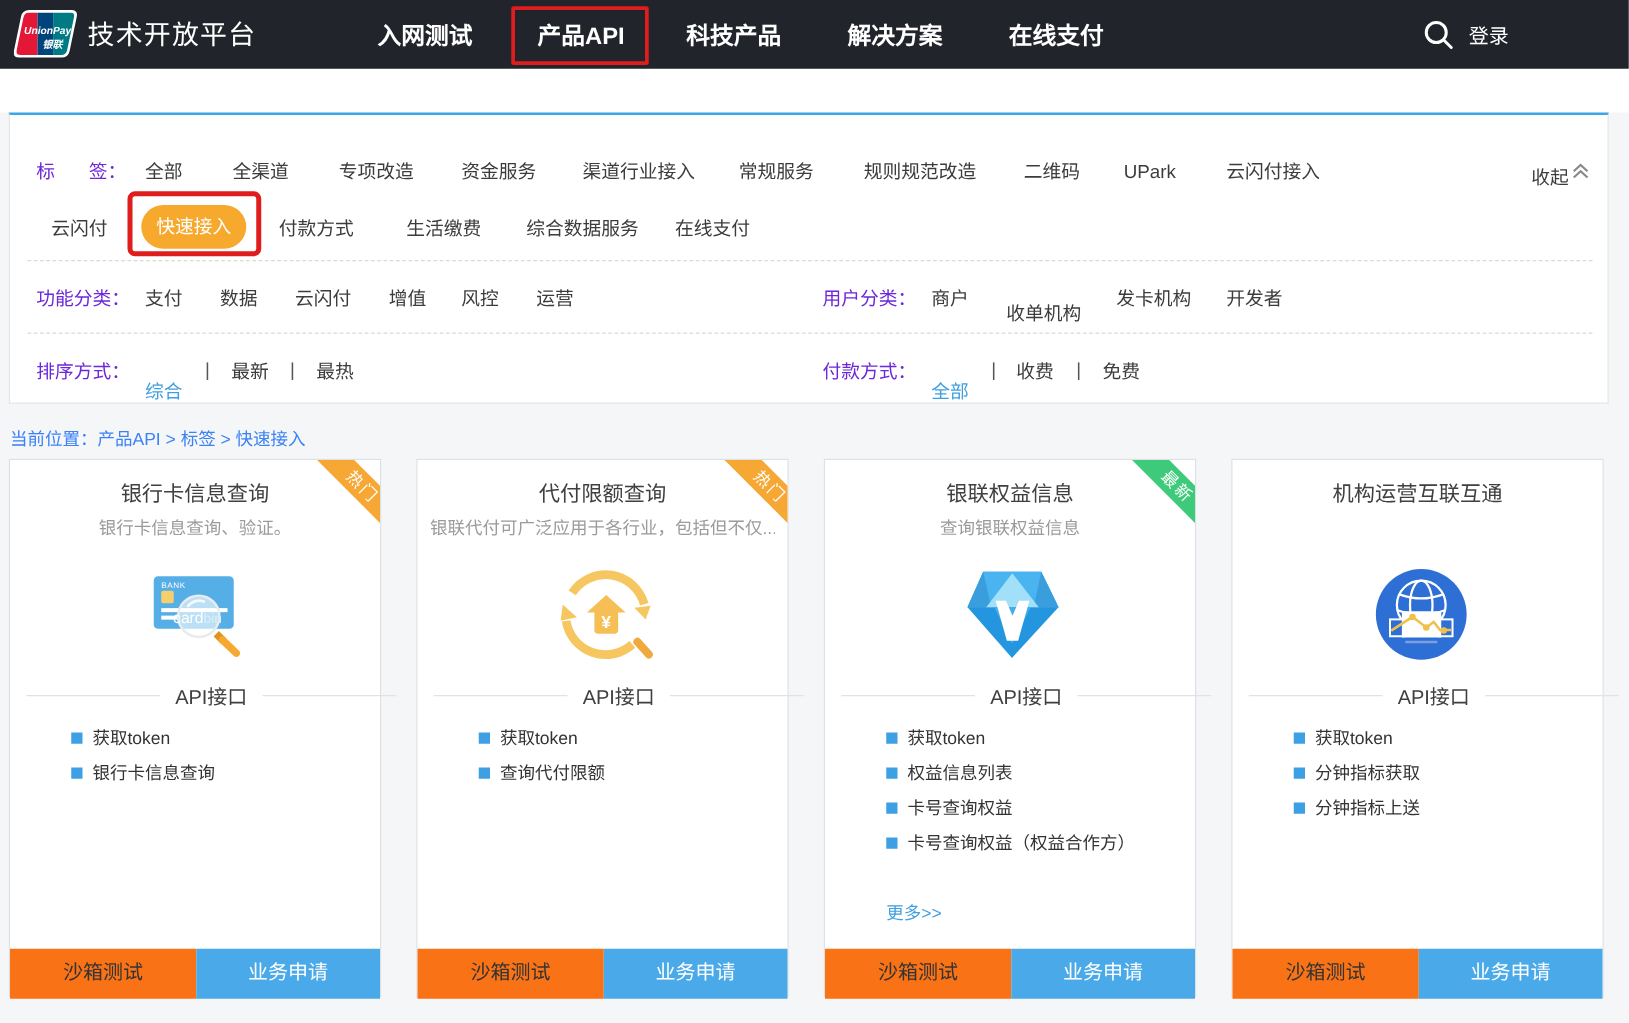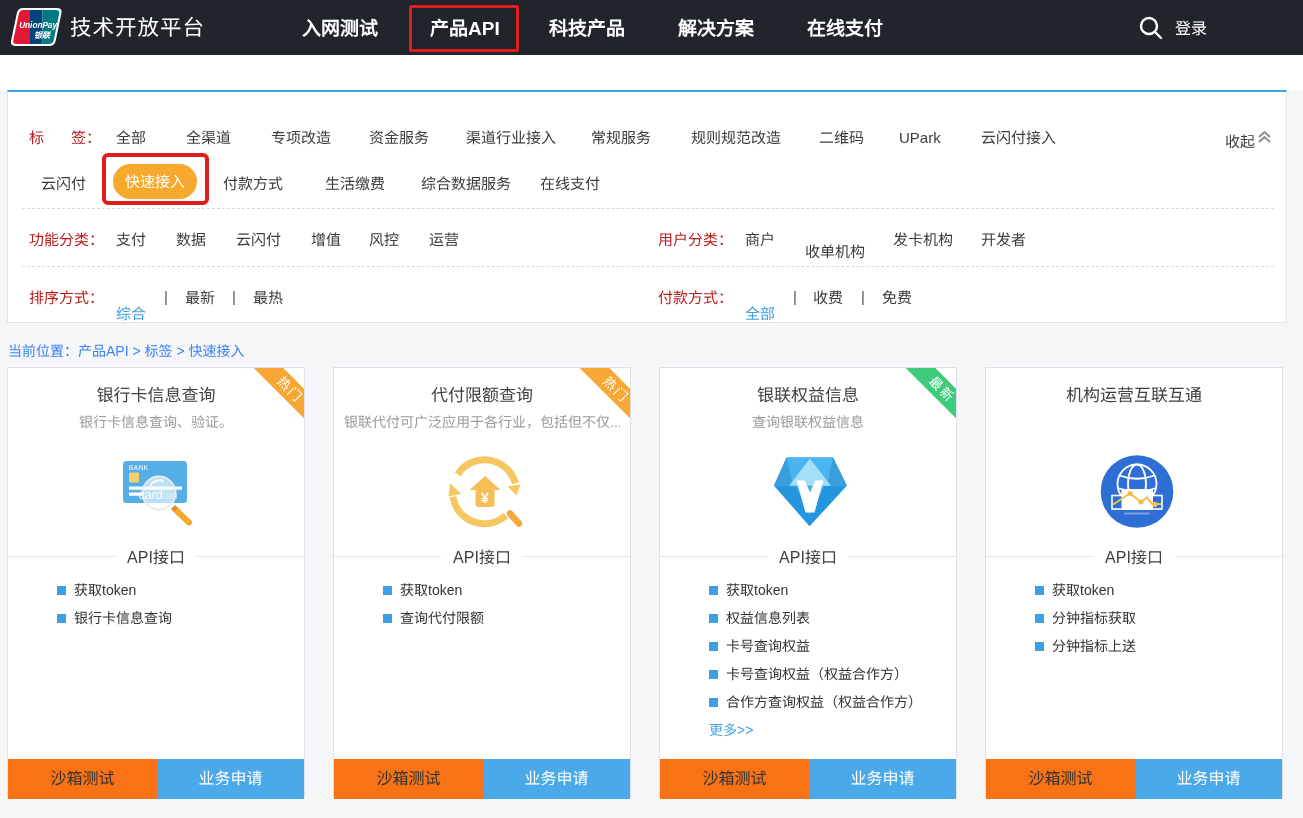--- a/index.html
+++ b/index.html
@@ -10,35 +10,35 @@
 #nav{position:absolute;left:0;top:0;width:1303px;height:55px;background:#21242a;}
 #nav .title{position:absolute;left:70px;top:10px;font-size:21.5px;color:#fff;letter-spacing:1px;}
 #nav .item{position:absolute;top:13px;font-size:19px;color:#fff;font-weight:bold;white-space:nowrap;}
 #redbox{position:absolute;left:409px;top:5px;width:110px;height:47px;border:3px solid #e01d1d;border-radius:2px;}
 #login{position:absolute;left:1175px;top:15px;font-size:16px;color:#fff;}
 
 #graybg{position:absolute;left:0;top:90px;width:1303px;height:728px;background:#f5f6f7;}
 
 #panel{position:absolute;left:7px;top:90px;width:1280px;height:233px;background:#fff;border:1px solid #e5e5e5;border-top:2px solid #3ba6e6;}
 #panel .t{position:absolute;font-size:15px;color:#3c3c3c;white-space:nowrap;line-height:15px;}
-#panel .lbl{color:#b91c1c;}
+#panel .lbl{color:#6d28d9;}
 #panel .blue{color:#3f9fe0;margin-top:16px;}
 #panel .sep{color:#555;}
 .dash{position:absolute;left:14px;width:1252px;border-top:1px dashed #d9d9d9;}
 #pill{position:absolute;left:105px;top:72px;width:84px;height:35px;background:#f7a92e;border-radius:18px;color:#fff;font-size:15px;text-align:center;line-height:35px;}
 #pillbox{position:absolute;left:94px;top:61px;width:107px;height:52px;border:4px solid #e01d1d;border-radius:6px;}
 #fold{position:absolute;left:1217px;top:38px;font-size:15px;color:#3c3c3c;}
 
 #crumb{position:absolute;left:8px;top:340px;font-size:14px;color:#3b82f6;}
 
 .card{position:absolute;top:367px;width:298px;height:431px;background:#fff;border:1px solid #dde1e6;}
 .card .title{position:absolute;left:0;top:13px;width:100%;text-align:center;font-size:17px;color:#404040;}
 .card .desc{position:absolute;left:10px;top:43px;width:276px;text-align:center;font-size:14px;color:#9b9b9b;white-space:nowrap;overflow:hidden;}
 .card .icon{position:absolute;top:83px;}
-.card .apidiv{position:absolute;left:0;top:176px;width:100%;display:flex;align-items:center;}
+.card .apidiv{position:absolute;left:13px;top:176px;width:100%;display:flex;align-items:center;}
 .card .apidiv .ln{flex:1;border-top:1px solid #e2e2e2;}
 .card .apidiv .tx{padding:0 12px;font-size:16px;color:#404040;}
 .card ul{position:absolute;left:49px;top:208px;list-style:none;}
 .card li{font-size:14px;color:#333;line-height:28px;white-space:nowrap;}
 .card li::before{content:"";display:inline-block;width:9px;height:9px;background:#3ea0e4;margin-right:8px;vertical-align:0px;}
 .card .more{position:absolute;left:49px;top:351px;font-size:14px;color:#3f9fe0;}
 .card .btns{position:absolute;left:0;top:391px;width:296px;height:40px;display:flex;}
 .card .btn1{width:149px;height:40px;background:#f97316;color:#333;font-size:16px;text-align:center;line-height:40px;}
 .card .btn2{width:147px;height:40px;background:#4aa9e8;color:#fff;font-size:16px;text-align:center;line-height:40px;}
 .rwrap{position:absolute;top:0;right:0;width:62px;height:62px;overflow:hidden;}
@@ -213,21 +213,20 @@
   <div class="apidiv">
       <div class="ln"></div>
       <div class="tx">API接口</div>
       <div class="ln"></div>
     </div>
   <ul>
       <li>获取token</li>
       <li>权益信息列表</li>
       <li>卡号查询权益</li>
       <li>卡号查询权益（权益合作方）</li>
-      <li>合作方查询权益（权益合作方）</li>
     </ul>
   <div class="more">更多&gt;&gt;</div>
   <div class="btns">
       <div class="btn1">沙箱测试</div>
       <div class="btn2">业务申请</div>
     </div>
 </div>
 
 <div class="card" style="left:985px">
   <div class="title">机构运营互联互通</div>

